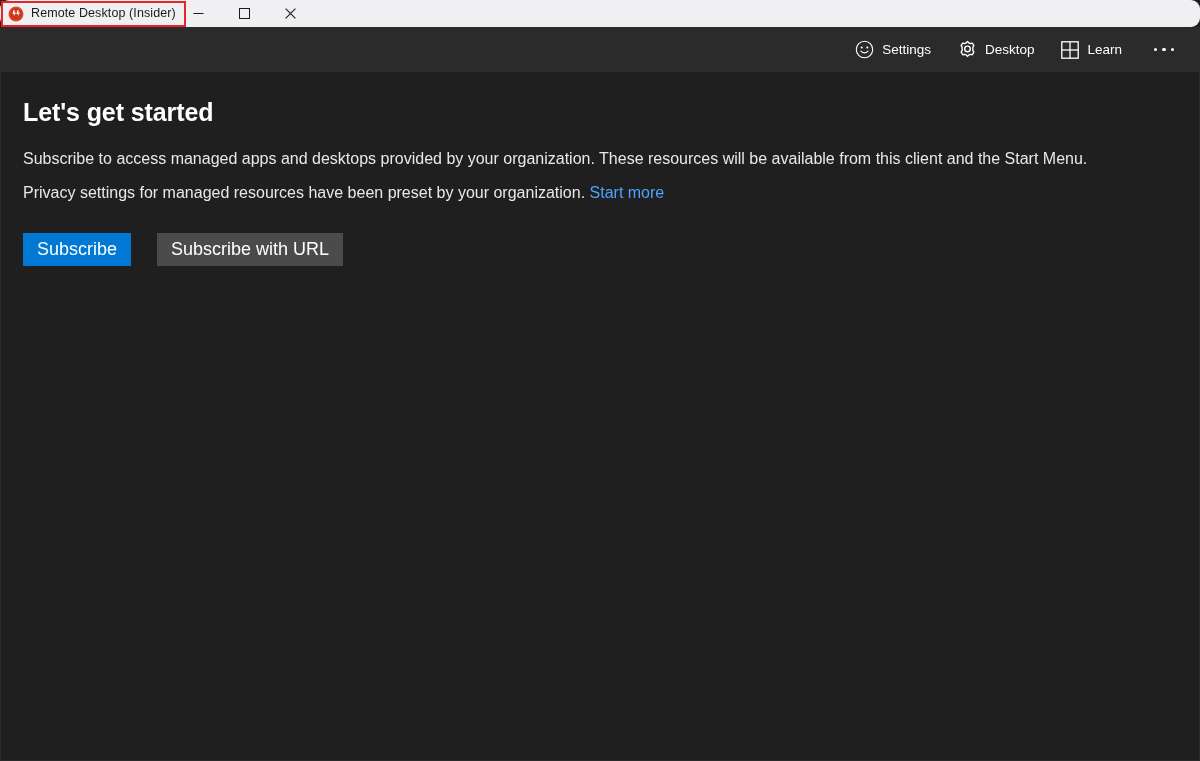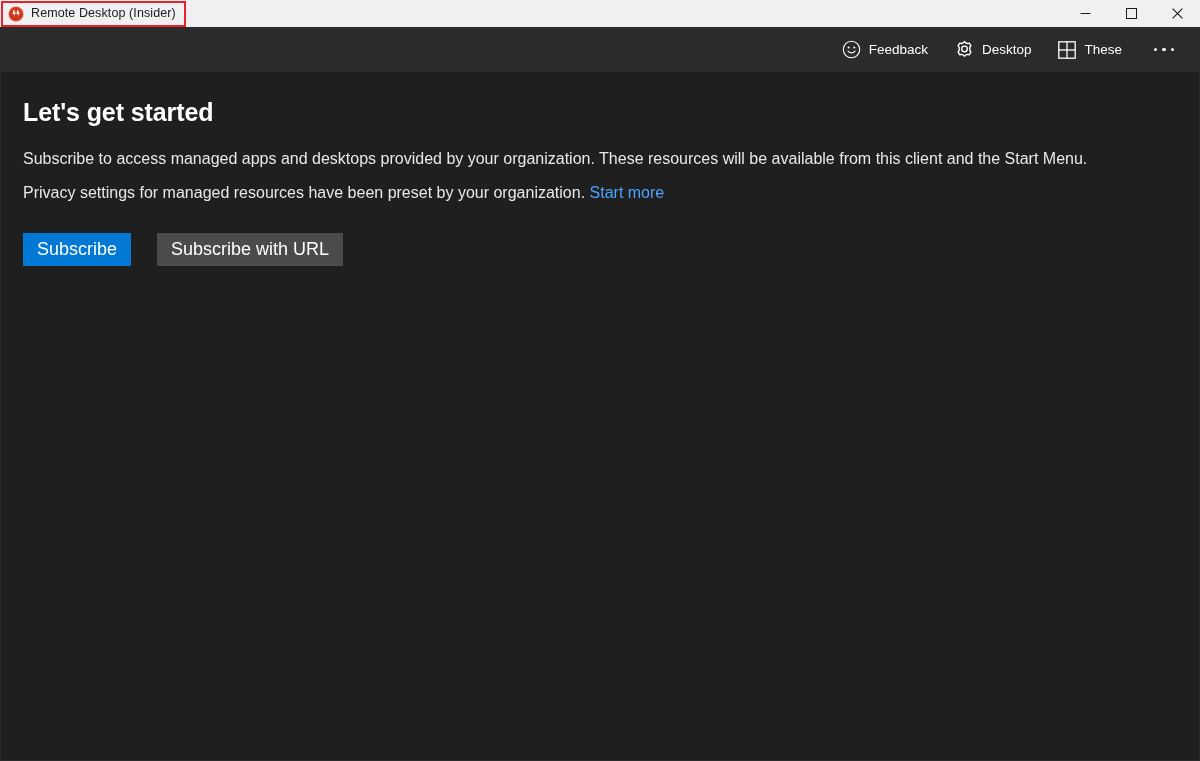--- a/index.html
+++ b/index.html
@@ -28,22 +28,22 @@
   }
 
   
   .titlebar {
     position: relative;
     height: 27px;
     flex: 0 0 27px;
     background: #f0f0f3;
     display: flex;
     align-items: center;
-    justify-content: space-between;
     user-select: none;
+    border-radius: 9px;
   }
 
   .titlebar-left {
     display: flex;
     align-items: center;
     gap: 7px;
     padding-left: 8px;
     height: 100%;
   }
 
@@ -249,21 +249,21 @@
 
     <button class="tool-btn">
       <span>
         <svg width="19" height="19" viewBox="0 0 19 19" aria-hidden="true">
           <circle cx="9.5" cy="9.5" r="8.2" fill="none" stroke="#ffffff" stroke-width="1.1"></circle>
           <circle cx="6.7" cy="7.5" r="1.05" fill="#ffffff"></circle>
           <circle cx="12.3" cy="7.5" r="1.05" fill="#ffffff"></circle>
           <path d="M5.9 11.2 Q9.5 14.6 13.1 11.2" fill="none" stroke="#ffffff" stroke-width="1.1" stroke-linecap="round"></path>
         </svg>
       </span>
-      <span class="tool-label">Feedback</span>
+      <span class="tool-label">Settings</span>
     </button>
 
     <button class="tool-btn">
       <span>
         <svg width="19" height="19" viewBox="0 0 20 20" aria-hidden="true">
           <g fill="none" stroke="#ffffff" stroke-width="1.45" stroke-linejoin="round">
             <path d="M10 1.6 L11.55 3.15 A6.9 6.9 0 0 1 12.9 3.71 L15.05 3.3 L16.7 5.95 L15.6 7.85
                      A6.9 6.9 0 0 1 15.6 9.4 A6.9 6.9 0 0 1 15.6 10.95 L16.7 12.85 L15.05 15.5
                      L12.9 15.09 A6.9 6.9 0 0 1 11.55 15.65 L10 17.2 L8.45 15.65
                      A6.9 6.9 0 0 1 7.1 15.09 L4.95 15.5 L3.3 12.85 L4.4 10.95
@@ -277,21 +277,21 @@
     </button>
 
     <button class="tool-btn">
       <span>
         <svg width="18" height="18" viewBox="0 0 18 18" aria-hidden="true">
           <rect x="0.8" y="0.8" width="16.4" height="16.4" fill="none" stroke="#ffffff" stroke-width="1.3"></rect>
           <line x1="9" y1="0.8" x2="9" y2="17.2" stroke="#ffffff" stroke-width="1.3"></line>
           <line x1="0.8" y1="9" x2="17.2" y2="9" stroke="#ffffff" stroke-width="1.3"></line>
         </svg>
       </span>
-      <span class="tool-label">These</span>
+      <span class="tool-label">Learn</span>
     </button>
 
     <button class="ellipsis-btn">
       <span class="dot"></span>
       <span class="dot"></span>
       <span class="dot"></span>
     </button>
   </div>
 
   <div class="content">

